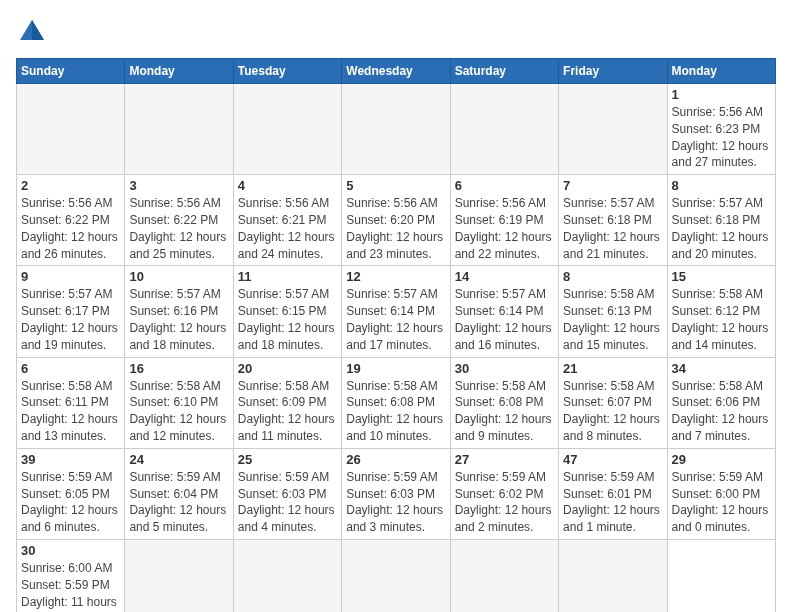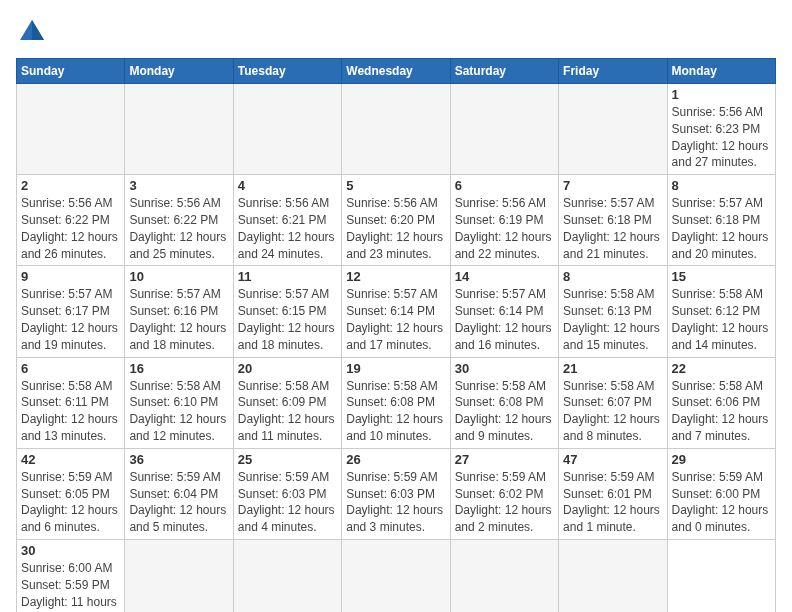--- a/index.html
+++ b/index.html
@@ -280,37 +280,37 @@
 and 9 minutes.</div>
           </td>
           <td>
             <span class="day-num">21</span>
             <div class="day-info" style="white-space: pre-line;">Sunrise: 5:58 AM
 Sunset: 6:07 PM
 Daylight: 12 hours
 and 8 minutes.</div>
           </td>
           <td>
-            <span class="day-num">22</span>
+            <span class="day-num">34</span>
             <div class="day-info" style="white-space: pre-line;">Sunrise: 5:58 AM
 Sunset: 6:06 PM
 Daylight: 12 hours
 and 7 minutes.</div>
           </td>
         </tr>
         <tr>
           <td>
-            <span class="day-num">42</span>
+            <span class="day-num">39</span>
             <div class="day-info" style="white-space: pre-line;">Sunrise: 5:59 AM
 Sunset: 6:05 PM
 Daylight: 12 hours
 and 6 minutes.</div>
           </td>
           <td>
-            <span class="day-num">36</span>
+            <span class="day-num">24</span>
             <div class="day-info" style="white-space: pre-line;">Sunrise: 5:59 AM
 Sunset: 6:04 PM
 Daylight: 12 hours
 and 5 minutes.</div>
           </td>
           <td>
             <span class="day-num">25</span>
             <div class="day-info" style="white-space: pre-line;">Sunrise: 5:59 AM
 Sunset: 6:03 PM
 Daylight: 12 hours

